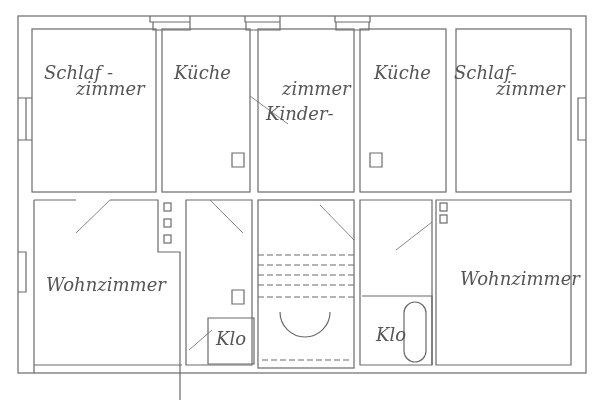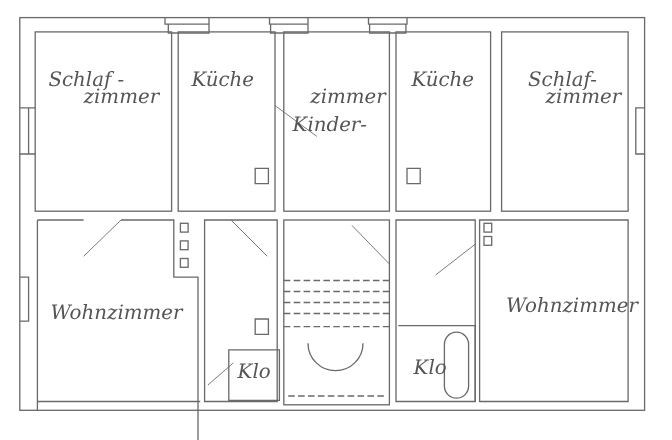--- a/index.html
+++ b/index.html
@@ -71,18 +71,18 @@
       <rect x="440" y="215" width="7" height="8"></rect>
   </g>
 </svg>
 
 <div class="lbl" style="left:44px;top:64px;">Schlaf -</div>
 <div class="lbl" style="left:76px;top:80px;">zimmer</div>
 <div class="lbl" style="left:174px;top:64px;">Küche</div>
 <div class="lbl" style="left:266px;top:64px;margin-top:41px;">Kinder-</div>
 <div class="lbl" style="left:282px;top:80px;">zimmer</div>
 <div class="lbl" style="left:374px;top:64px;">Küche</div>
-<div class="lbl" style="left:480px;top:64px;">Schlaf-</div>
+<div class="lbl" style="left:454px;top:64px;">Schlaf-</div>
 <div class="lbl" style="left:496px;top:80px;">zimmer</div>
 <div class="lbl" style="left:46px;top:276px;">Wohnzimmer</div>
 <div class="lbl" style="left:460px;top:270px;">Wohnzimmer</div>
 <div class="lbl" style="left:216px;top:330px;">Klo</div>
 <div class="lbl" style="left:376px;top:326px;">Klo</div>
 
 </body></html>

